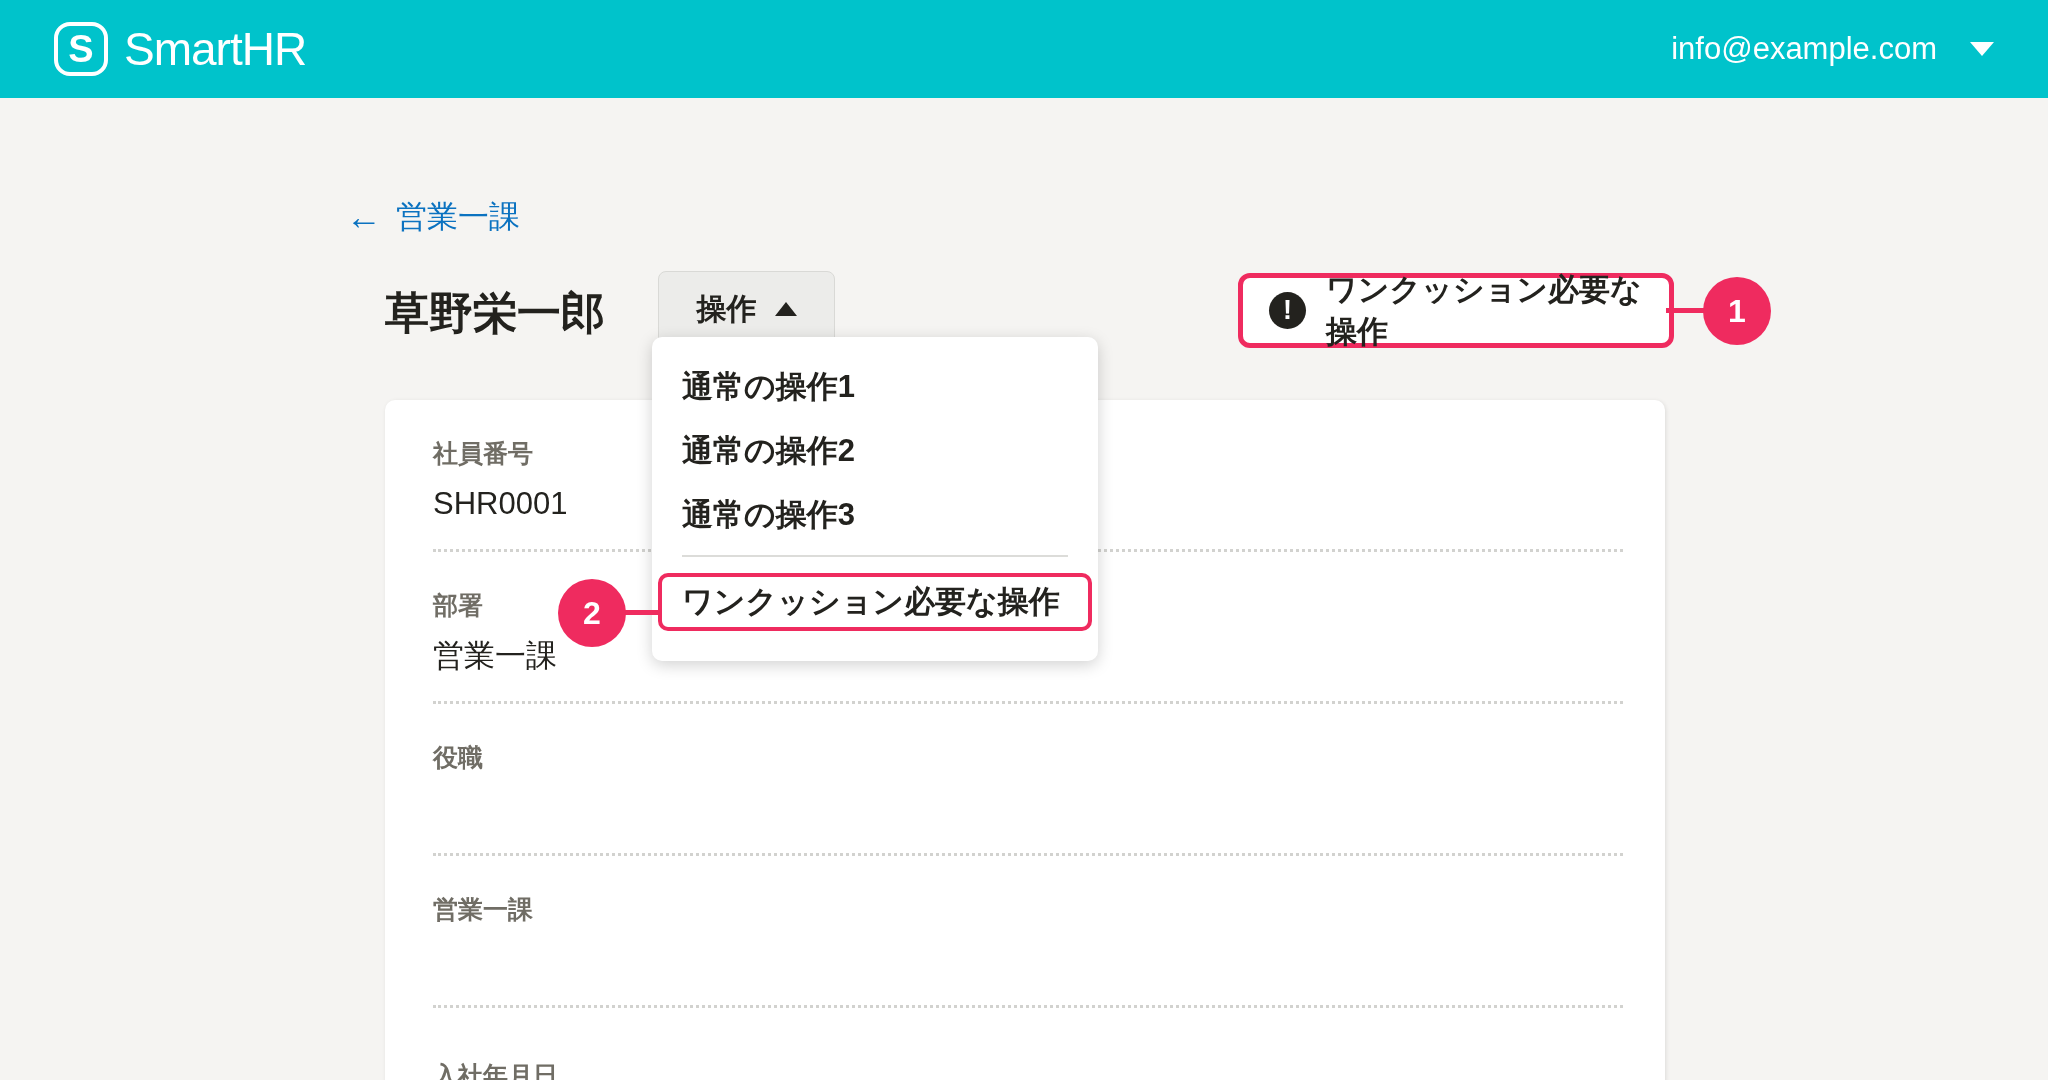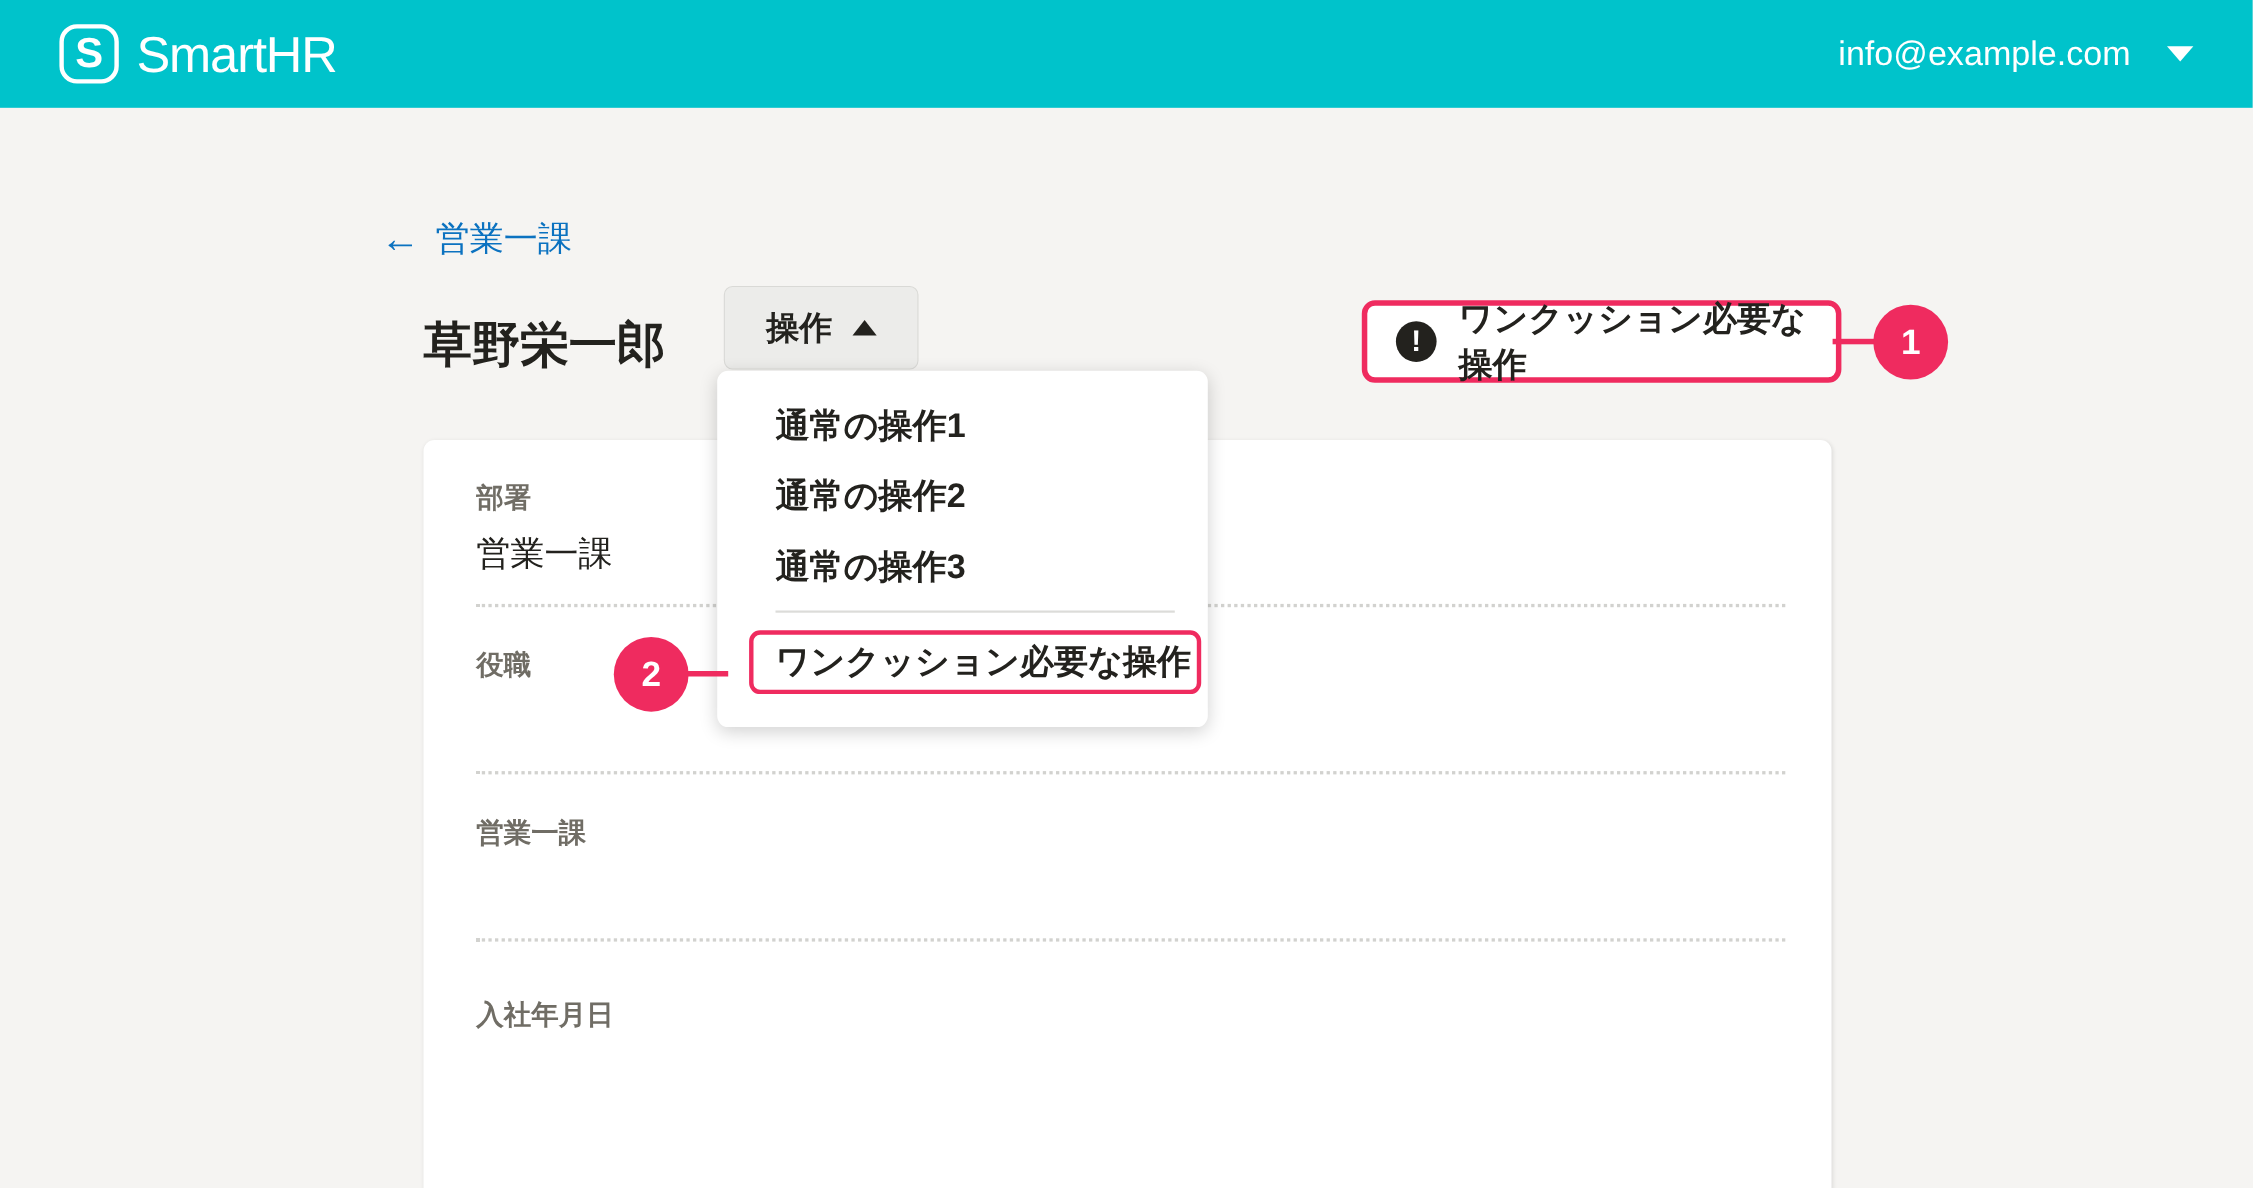--- a/index.html
+++ b/index.html
@@ -30,32 +30,32 @@
   
   .back-link{
     position:absolute;left:346px;top:196px;display:flex;align-items:center;gap:14px;
     color:#0b72c0;font-size:31px;cursor:pointer;
   }
   .back-arrow{font-size:36px;font-weight:bold;line-height:1;}
 
   
   .page-title{position:absolute;left:385px;top:284px;font-size:44px;font-weight:700;color:#23221e;}
   .action-button{
-    position:absolute;left:658px;top:260px;width:177px;height:76px;
+    position:absolute;left:658px;top:271px;width:177px;height:76px;
     background:#ececea;border:1px solid #d9d9d6;border-radius:8px;
     display:flex;align-items:center;justify-content:center;gap:18px;
     font-size:30px;font-weight:bold;color:#23221e;box-sizing:border-box;cursor:pointer;z-index:4;
   }
   .caret-up{width:0;height:0;border-left:11px solid transparent;border-right:11px solid transparent;border-bottom:14px solid #23221e;}
 
   
   .dropdown-menu{
     position:absolute;left:652px;top:337px;width:446px;height:324px;
     background:#fff;border-radius:10px;box-shadow:0 4px 16px rgba(0,0,0,0.18);
-    z-index:6;box-sizing:border-box;padding-top:18px;padding-left:23px;
+    z-index:6;box-sizing:border-box;padding-top:18px;
   }
   .menu-item{
     height:64px;display:flex;align-items:center;padding-left:30px;
     font-size:31px;font-weight:bold;color:#23221e;cursor:pointer;
   }
   .menu-divider{margin:8px 30px 0 30px;border-top:2px solid #dcdcd9;}
   .menu-highlight{
     margin:16px 6px 0 6px;height:58px;border:4px solid #ef2b5f;border-radius:10px;
     display:flex;align-items:center;padding-left:20px;box-sizing:border-box;
     font-size:31px;font-weight:bold;color:#23221e;cursor:pointer;background:#fff;
@@ -143,20 +143,24 @@
 
   <div class="target-box">
     <span class="excl-icon">!</span>
     <span class="target-box-label">ワンクッション必要な操作</span>
   </div>
   <div class="annot-line line-1"></div>
   <div class="annot-circle circle-1">1</div>
 
   <div class="profile-card">
     <div class="field-row">
+      <div class="field-label">社員番号</div>
+      <div class="field-value">SHR0001</div>
+    </div>
+    <div class="field-row">
       <div class="field-label">部署</div>
       <div class="field-value">営業一課</div>
     </div>
     <div class="field-row">
       <div class="field-label">役職</div>
     </div>
     <div class="field-row">
       <div class="field-label">営業一課</div>
     </div>
     <div class="field-row last no-divider">

